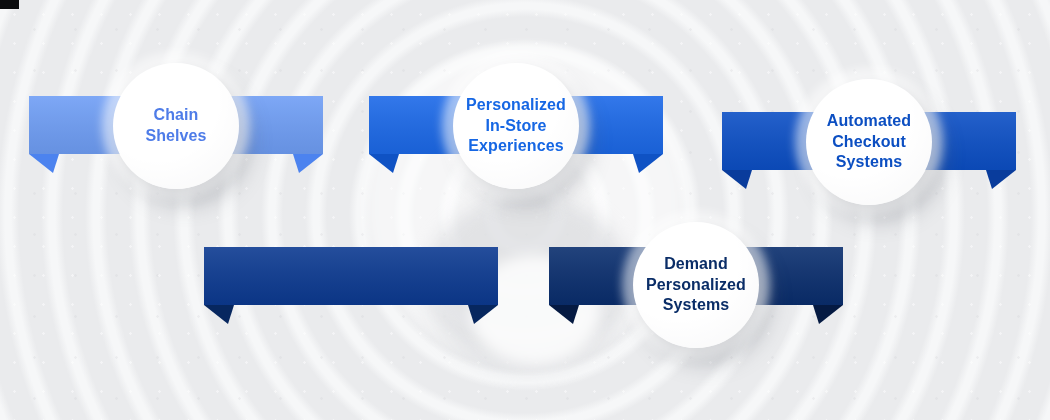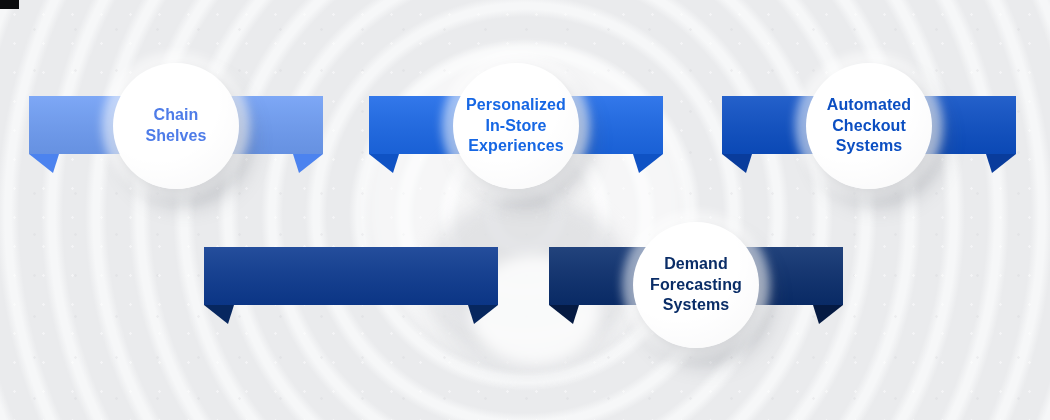--- a/index.html
+++ b/index.html
@@ -37,21 +37,21 @@
     position:absolute;left:470px;top:255px;width:130px;height:110px;
     border-radius:50%;background:rgba(255,255,255,.8);filter:blur(7px);
   }
   .corner-mark{
     position:absolute;left:0;top:0;width:19px;height:9px;background:#0b0c0e;
   }
   
   .item{position:absolute;width:294px;height:200px;}
   .item-1{left:29px;  top:96px;}
   .item-2{left:369px; top:96px;}
-  .item-3{left:722px; top:96px;}
+  .item-3{left:722px; top:112px;}
   .item-4{left:204px; top:247px;}
   .item-5{left:549px; top:247px;}
 
   .ribbon{position:absolute;left:0;top:0;width:294px;height:78px;z-index:1;}
   .rb-body{fill:var(--ribbon);}
   .rb-shade{fill:url(#rb-grad);}
   .rb-tail{fill:var(--tail);}
 
   .badge{
     position:absolute;left:50%;transform:translateX(-50%);
@@ -138,15 +138,15 @@
 </div>
 
 <div class="item item-5 row-bottom" style="--ribbon: #0a2e6e; --tail: #051a42; --text: #0a2d67;">
   <svg class="ribbon" viewBox="0 0 294 78">
     <rect class="rb-body" x="0" y="0" width="294" height="58"></rect>
     <rect class="rb-shade" x="0" y="0" width="294" height="58"></rect>
     <path class="rb-tail" d="M0,58 L30,58 L24,77 Z"></path>
     <path class="rb-tail" d="M294,58 L264,58 L270,77 Z"></path>
   </svg>
   <div class="badge">
-    <div class="label">Demand Forecasting Systems</div>
+    <div class="label">Demand Personalized Systems</div>
   </div>
 </div>
 
 </body></html>

